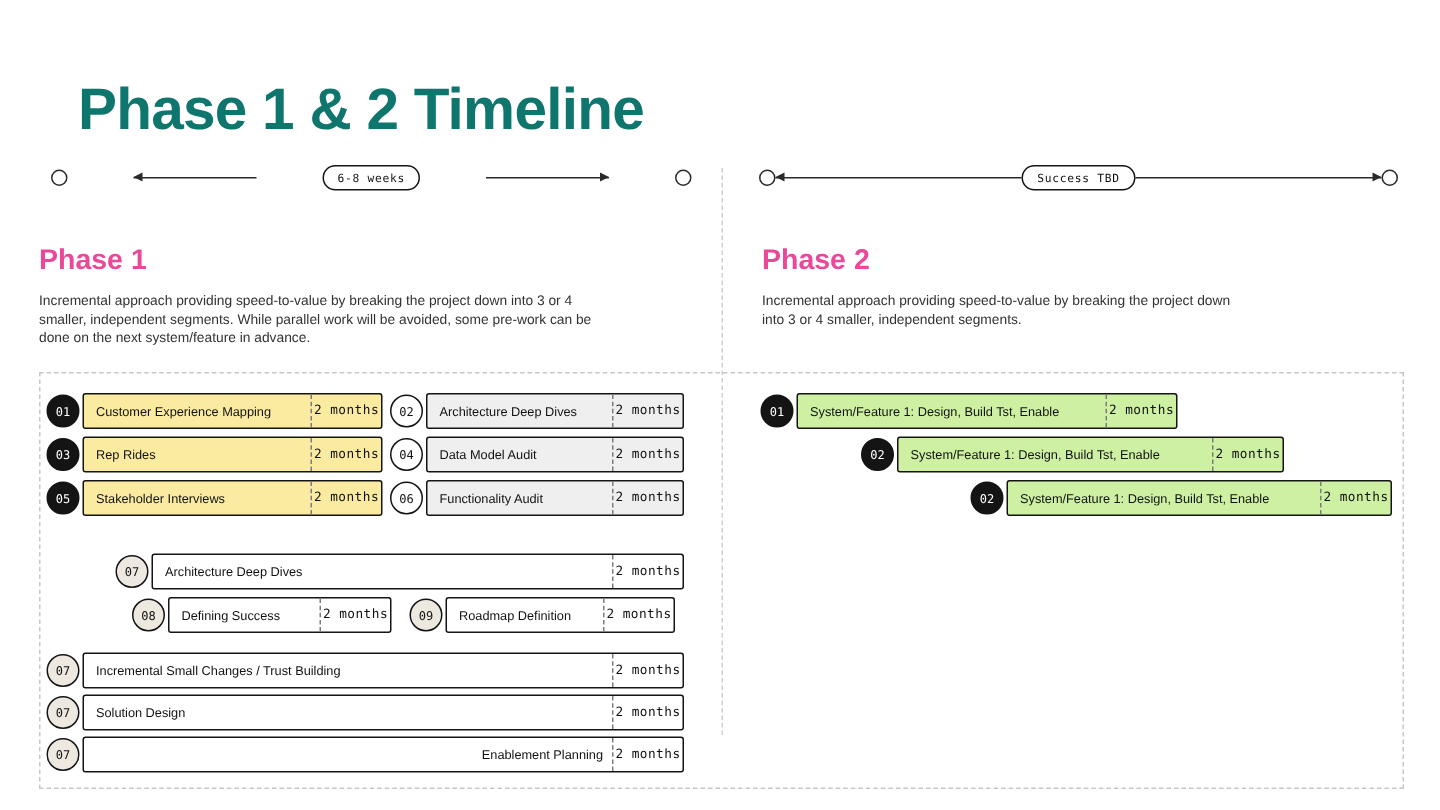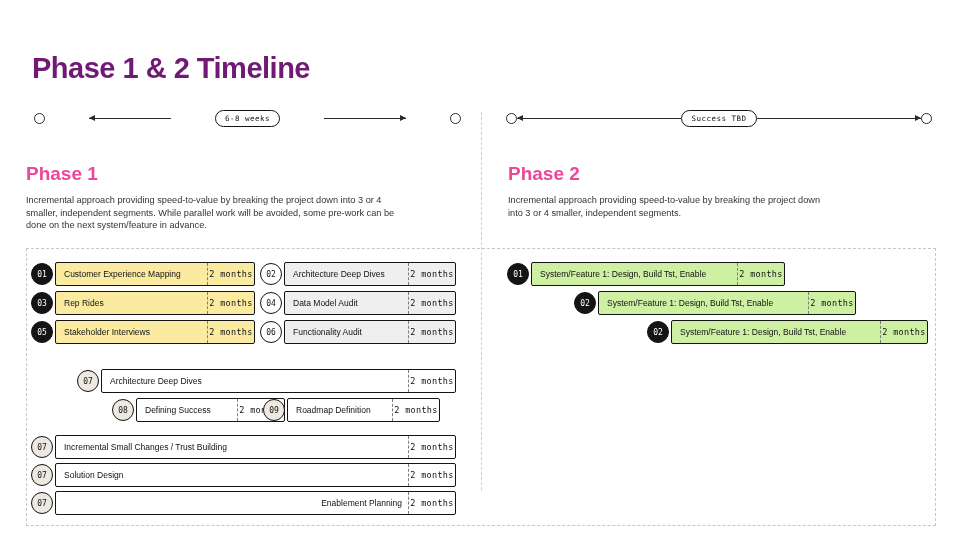--- a/index.html
+++ b/index.html
@@ -3,21 +3,21 @@
 <meta charset="utf-8">
 <style>
   html,body{margin:0;padding:0;background:#e9e9e9;}
   .slide{
     position:relative;width:960px;height:540px;background:#ffffff;
     font-family:"Liberation Sans","DejaVu Sans",sans-serif;color:#141414;
     overflow:hidden;margin:0 auto;
   }
   .abs{position:absolute;}
   
-  .page-title{font-size:29px;font-weight:600;letter-spacing:-0.5px;color:#701a75;}
+  .page-title{font-size:39px;font-weight:600;letter-spacing:-0.5px;color:#0f766e;margin-left:20px;}
   .phase-heading{font-size:19px;font-weight:600;color:#ec4899;}
   .phase-desc{font-size:9.2px;line-height:1.38;color:#333;}
   
   .timeline{display:flex;align-items:center;height:22px;}
   .tl-circle{flex:none;width:9px;height:9px;border:1.2px solid #2a2a2a;border-radius:50%;background:#fff;}
   .tl-seg{flex:1;height:1px;background:#2a2a2a;position:relative;}
   .tl-seg.first:before{content:'';position:absolute;left:0;top:-3px;width:0;height:0;
     border-style:solid;border-color:transparent;border-width:3.5px 6px 3.5px 0;border-right-color:#2a2a2a;}
   .tl-seg.last:after{content:'';position:absolute;right:0;top:-3px;width:0;height:0;
     border-style:solid;border-color:transparent;border-width:3.5px 0 3.5px 6px;border-left-color:#2a2a2a;}
@@ -119,28 +119,28 @@
         <span class="bar-months">2 months</span>
       </div>
     </div>
     <div class="bar-row" style="left: 77px; top: 369px;">
       <span class="badge badge-tan">07</span>
       <div class="bar" style="width: 355px; background: rgb(255, 255, 255);">
         <span class="bar-label">Architecture Deep Dives</span>
         <span class="bar-months">2 months</span>
       </div>
     </div>
-    <div class="bar-row" style="left: 112px; top: 398px;">
+    <div class="bar-row" style="left: 88px; top: 398px;">
       <span class="badge badge-tan">08</span>
       <div class="bar" style="width: 149px; background: rgb(255, 255, 255);">
         <span class="bar-label">Defining Success</span>
         <span class="bar-months">2 months</span>
       </div>
     </div>
-    <div class="bar-row" style="left: 263px; top: 398px;">
+    <div class="bar-row" style="left: 273px; top: 398px;">
       <span class="badge badge-tan">09</span>
       <div class="bar" style="width: 153px; background: rgb(255, 255, 255);">
         <span class="bar-label">Roadmap Definition</span>
         <span class="bar-months">2 months</span>
       </div>
     </div>
     <div class="bar-row" style="left: 31px; top: 435px;">
       <span class="badge badge-tan">07</span>
       <div class="bar" style="width: 401px; background: rgb(255, 255, 255);">
         <span class="bar-label">Incremental Small Changes / Trust Building</span>

